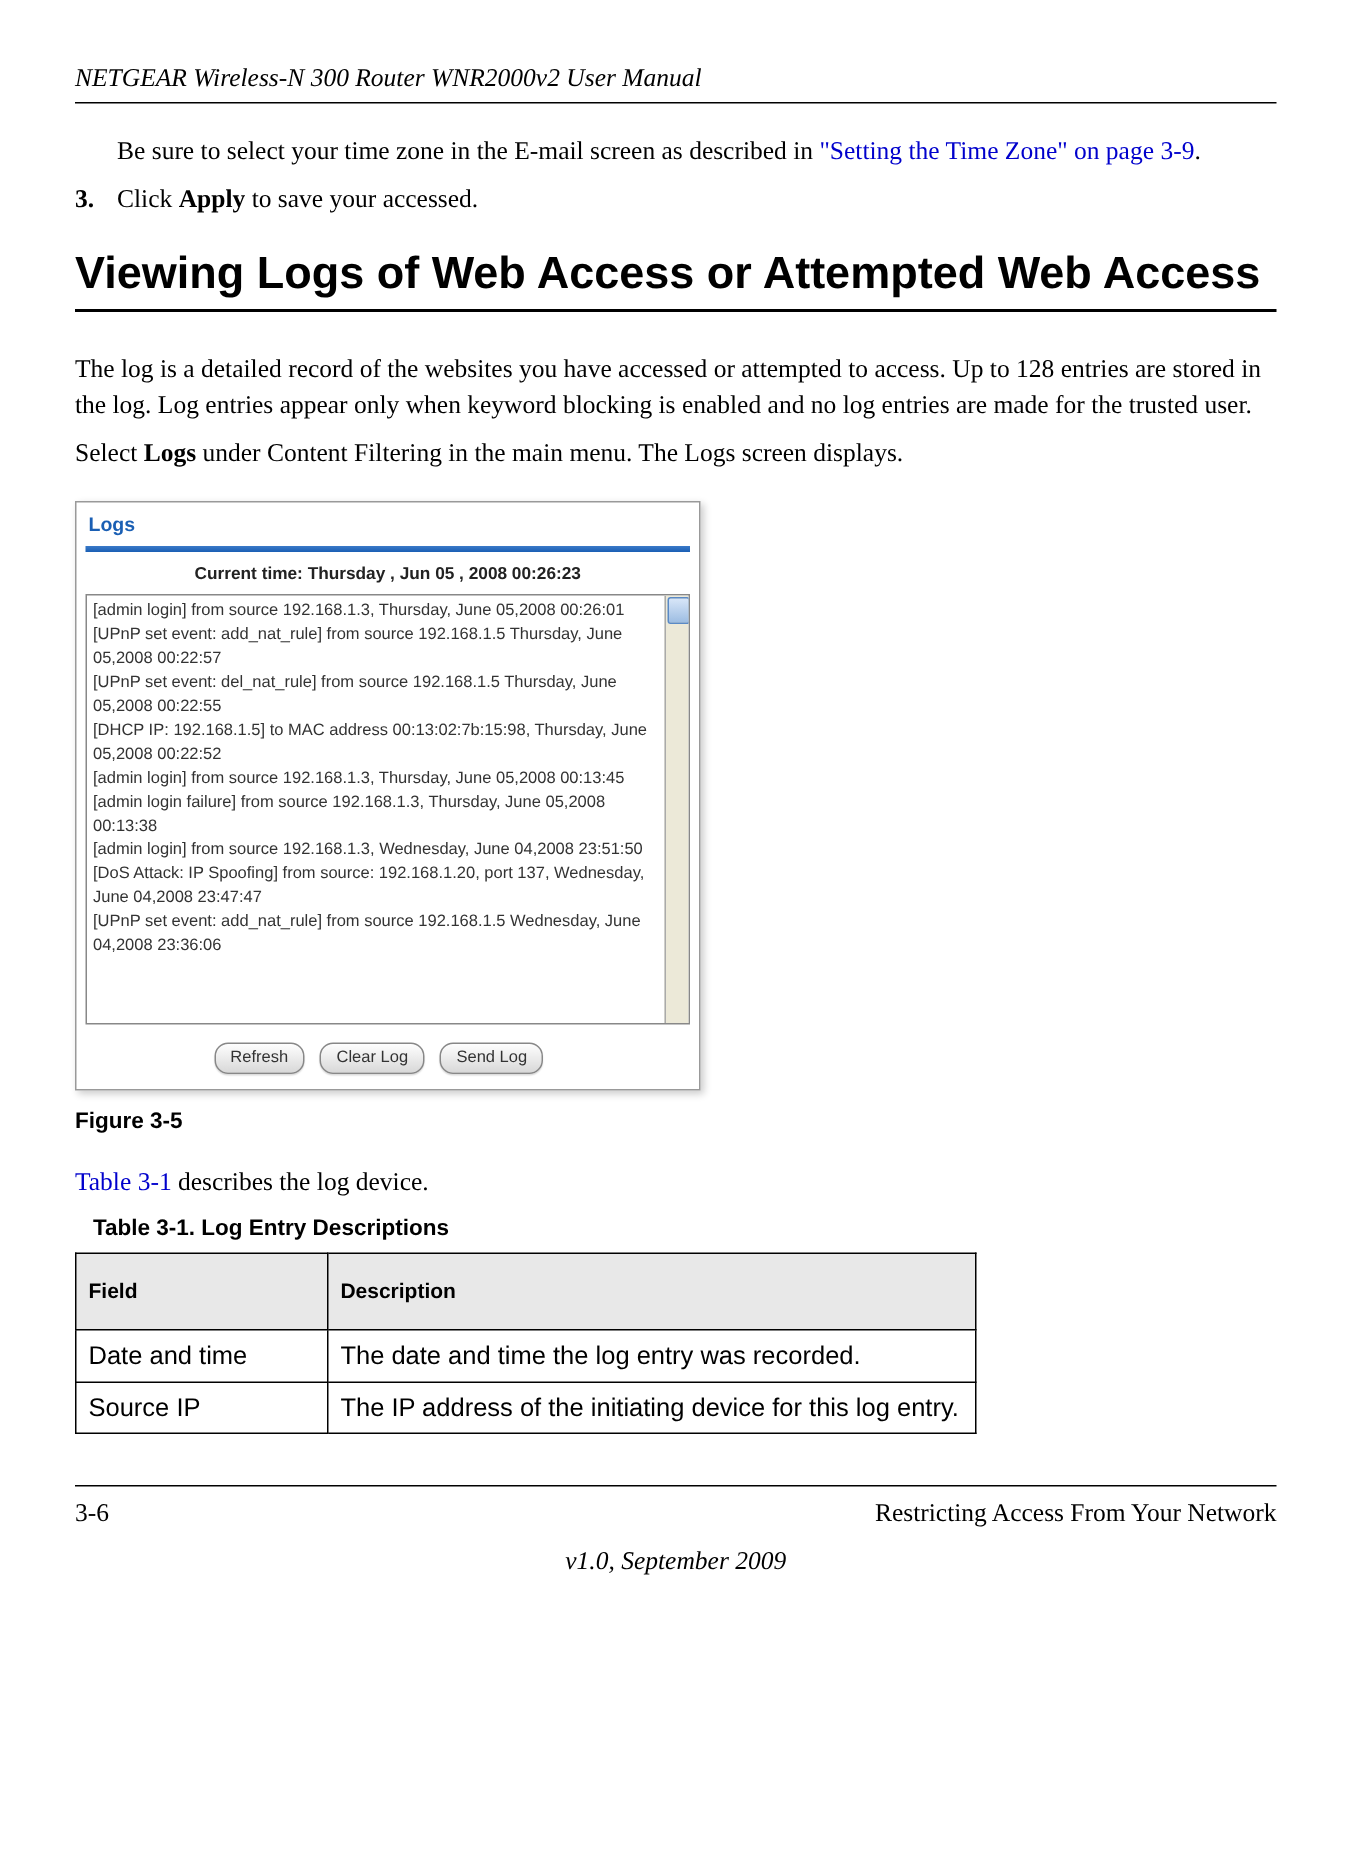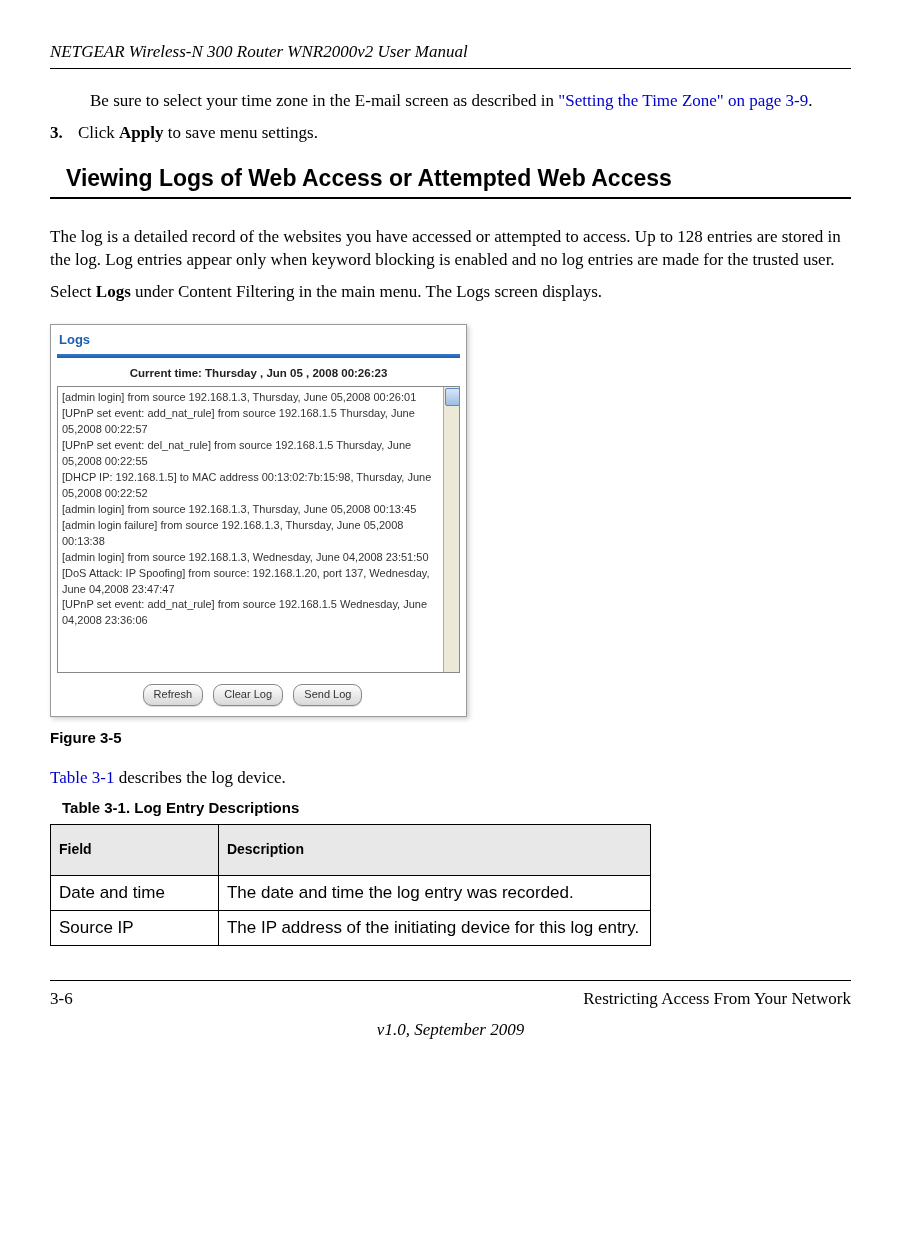--- a/index.html
+++ b/index.html
@@ -18,42 +18,42 @@
     }
     .header-rule {
       border-top: 1.5px solid #000;
       margin-bottom: 20px;
     }
     .body-text {
       font-size: 17px;
       margin: 8px 0;
     }
     .indent {
-      margin-left: 40px;
+      margin-left: 28px;
     }
     .link {
       color: #0000cc;
     }
     .bold {
       font-weight: bold;
     }
     .step {
       display: flex;
       margin: 8px 0 16px 0;
     }
     .step-num {
       font-weight: bold;
       width: 28px;
       flex-shrink: 0;
     }
     h1.section {
       font-family: Arial, Helvetica, sans-serif;
       font-weight: bold;
-      font-size: 23px;
-      margin: 18px 0 2px 16px;
+      font-size: 30px;
+      margin: 18px 0 2px 0;
     }
     .section-rule {
       border-top: 2px solid #000;
       margin-bottom: 26px;
     }
     .figure-container {
       margin: 20px 0 10px 0;
     }
     .screenshot {
       width: 415px;
@@ -189,21 +189,21 @@
 <div class="header-title">NETGEAR Wireless-N 300 Router WNR2000v2 User Manual</div>
 <div class="header-rule"></div>
 
 <div class="body-text indent">
   <span>Be sure to select your time zone in the E-mail screen as described in </span><span class="link">"Setting the Time Zone" on page 3-9</span><span>.</span>
 </div>
 
 <div class="step">
   <div class="step-num">3.</div>
   <div>
-    <span>Click </span><span class="bold">Apply</span><span> to save menu settings.</span>
+    <span>Click </span><span class="bold">Apply</span><span> to save your accessed.</span>
   </div>
 </div>
 
 <h1 class="section">Viewing Logs of Web Access or Attempted Web Access</h1>
 <div class="section-rule"></div>
 
 <div class="body-text">The log is a detailed record of the websites you have accessed or attempted to access. Up to 128 entries are stored in the log. Log entries appear only when keyword blocking is enabled and no log entries are made for the trusted user.</div>
 
 <div class="body-text">
   <span>Select </span><span class="bold">Logs</span><span> under Content Filtering in the main menu. The Logs screen displays.</span>

